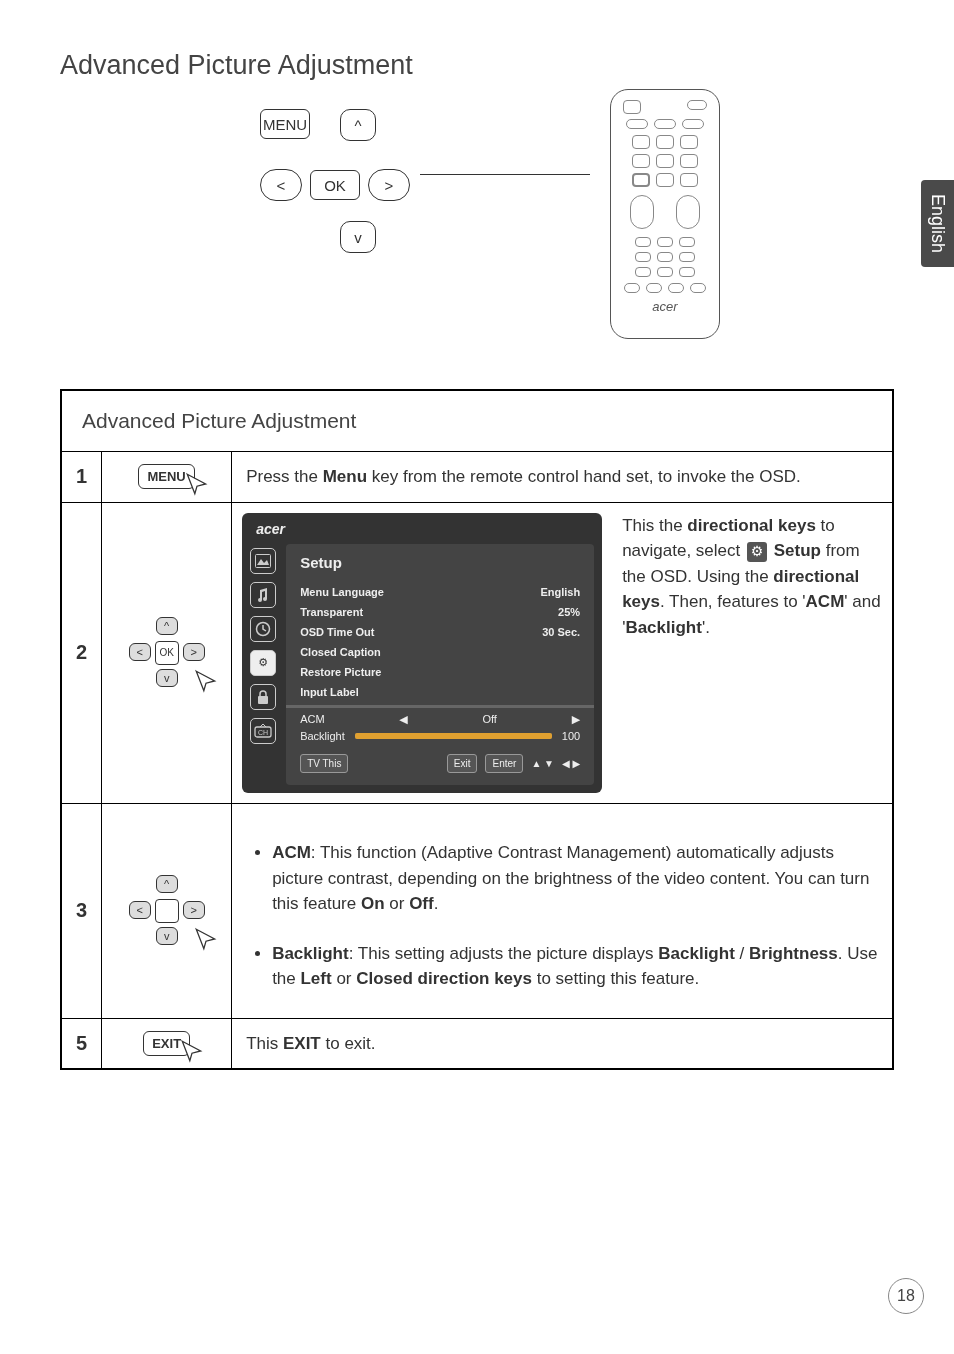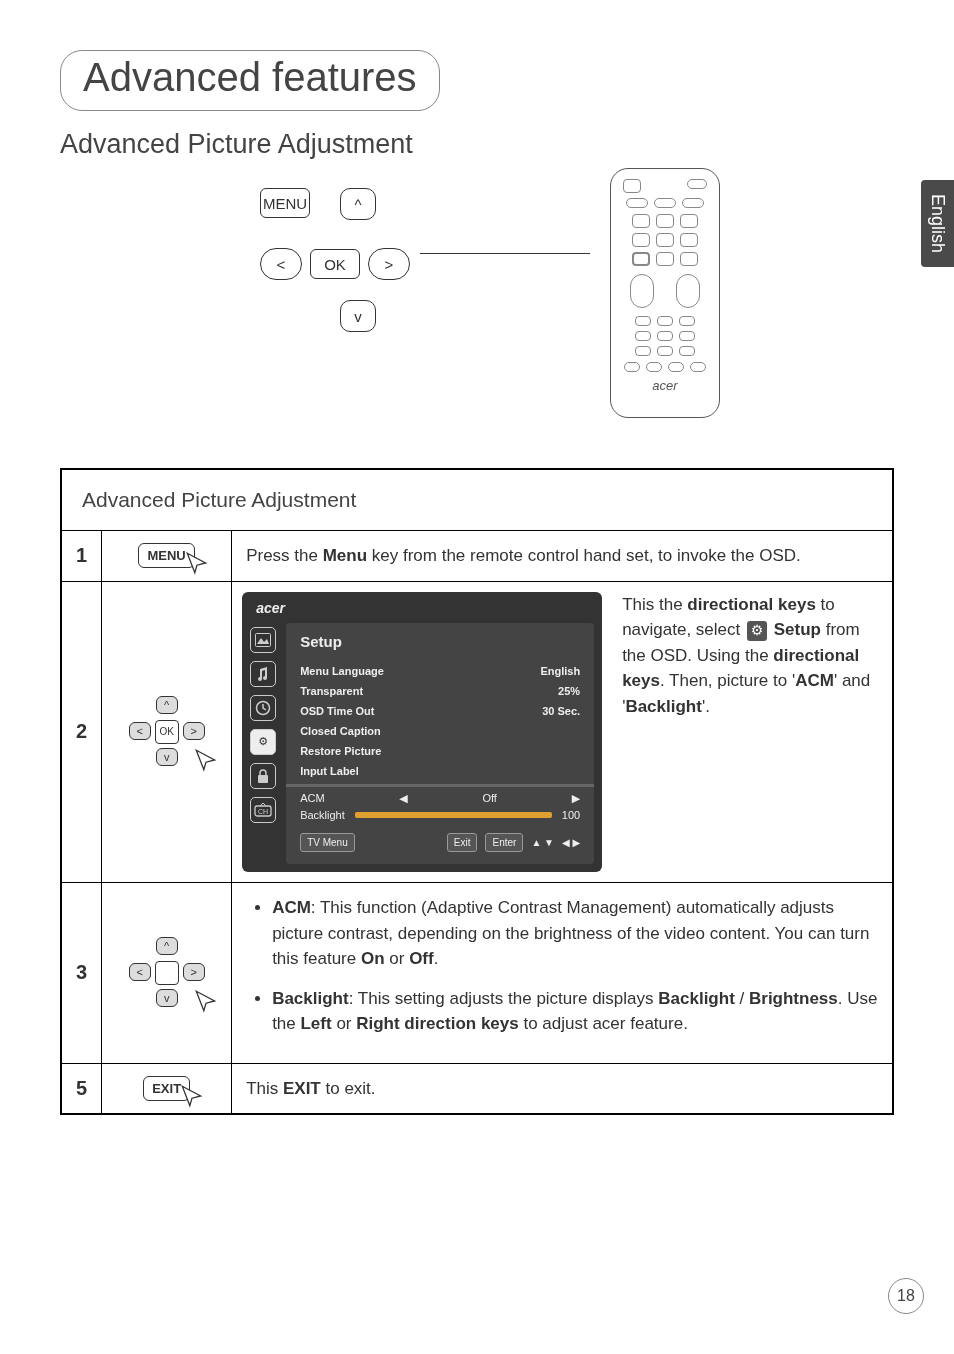--- a/index.html
+++ b/index.html
@@ -110,30 +110,27 @@
   .acm-row { display:flex; align-items:center; justify-content:space-between; font-weight:400; }
   .bl-row { display:flex; align-items:center; gap:10px; font-weight:400; }
   .slider { flex:1; height:6px; background:#666; position:relative; border-radius:2px; }
   .slider .fill { position:absolute; left:0; top:0; bottom:0; width:100%; background:#e0a030; border-radius:2px; }
 
   .gear-inline { display:inline-flex; width:20px; height:20px; background:#555; color:#fff;
     border-radius:3px; align-items:center; justify-content:center; vertical-align:middle;
     font-size:14px; margin:0 2px; }
 
   ul.bullets { list-style: disc; padding-left: 26px; }
-  ul.bullets li { margin-bottom: 14px; }
+  ul.bullets li { margin-bottom: 14px; margin-top: 24px; }
 </style>
 </head>
 <body>
 
 <div class="page">
 
-  <div class="title-pill">
-    <span>Advanced features</span>
-  </div>
 
   <div class="subtitle">Advanced Picture Adjustment</div>
 
   
   <div class="diagram">
     <div class="dpad">
       <div class="btn-rect menu-lbl">MENU</div>
       <div class="btn-round up">^</div>
       <div class="mid">
         <div class="btn-pill">&lt;</div>
@@ -311,32 +308,32 @@
                   <span>▶</span>
                 </div>
                 <div class="bl-row">
                   <span>Backlight</span>
                   <div class="slider">
                         <div class="fill"></div>
                       </div>
                   <span>100</span>
                 </div>
                 <div class="navline">
-                  <span class="kb" style="margin-right:auto">TV Menu</span>
+                  <span class="kb" style="margin-right:auto">TV This</span>
                   <span class="kb">Exit</span>
                   <span class="kb">Enter</span>
                   <span>▲ ▼</span>
                   <span>◀  ▶</span>
                 </div>
               </div>
             </div>
           </div>
 
           <div style="flex:1">
-            <span>This the </span><b>directional keys</b><span> to navigate, select </span><span class="gear-inline">⚙</span> <b>Setup</b><span> from the OSD. Using the </span><b>directional keys</b><span>. Then, picture to '</span><b>ACM</b><span>' and '</span><b>Backlight</b><span>'.</span>
+            <span>This the </span><b>directional keys</b><span> to navigate, select </span><span class="gear-inline">⚙</span> <b>Setup</b><span> from the OSD. Using the </span><b>directional keys</b><span>. Then, features to '</span><b>ACM</b><span>' and '</span><b>Backlight</b><span>'.</span>
           </div>
         </div>
       </td>
     </tr>
 
     <tr>
       <td class="num">3</td>
       <td class="iconcol">
         <div class="dcluster">
           <div class="arr u">^</div>
@@ -350,21 +347,21 @@
                 </svg>
           </span>
         </div>
       </td>
       <td class="instr">
         <ul class="bullets">
           <li>
             <b>ACM</b><span>: This function (Adaptive Contrast Management) automatically adjusts picture contrast, depending on the brightness of the video content. You can turn this feature </span><b>On</b><span> or </span><b>Off</b><span>.</span>
           </li>
           <li>
-            <b>Backlight</b><span>: This setting adjusts the picture displays </span><b>Backlight</b><span> / </span><b>Brightness</b><span>. Use the </span><b>Left</b><span> or </span><b>Right direction keys</b><span> to adjust acer feature.</span>
+            <b>Backlight</b><span>: This setting adjusts the picture displays </span><b>Backlight</b><span> / </span><b>Brightness</b><span>. Use the </span><b>Left</b><span> or </span><b>Closed direction keys</b><span> to setting this feature.</span>
           </li>
         </ul>
       </td>
     </tr>
 
     <tr>
       <td class="num">5</td>
       <td class="iconcol">
         <span class="mini-btn">
           <span>EXIT</span>

